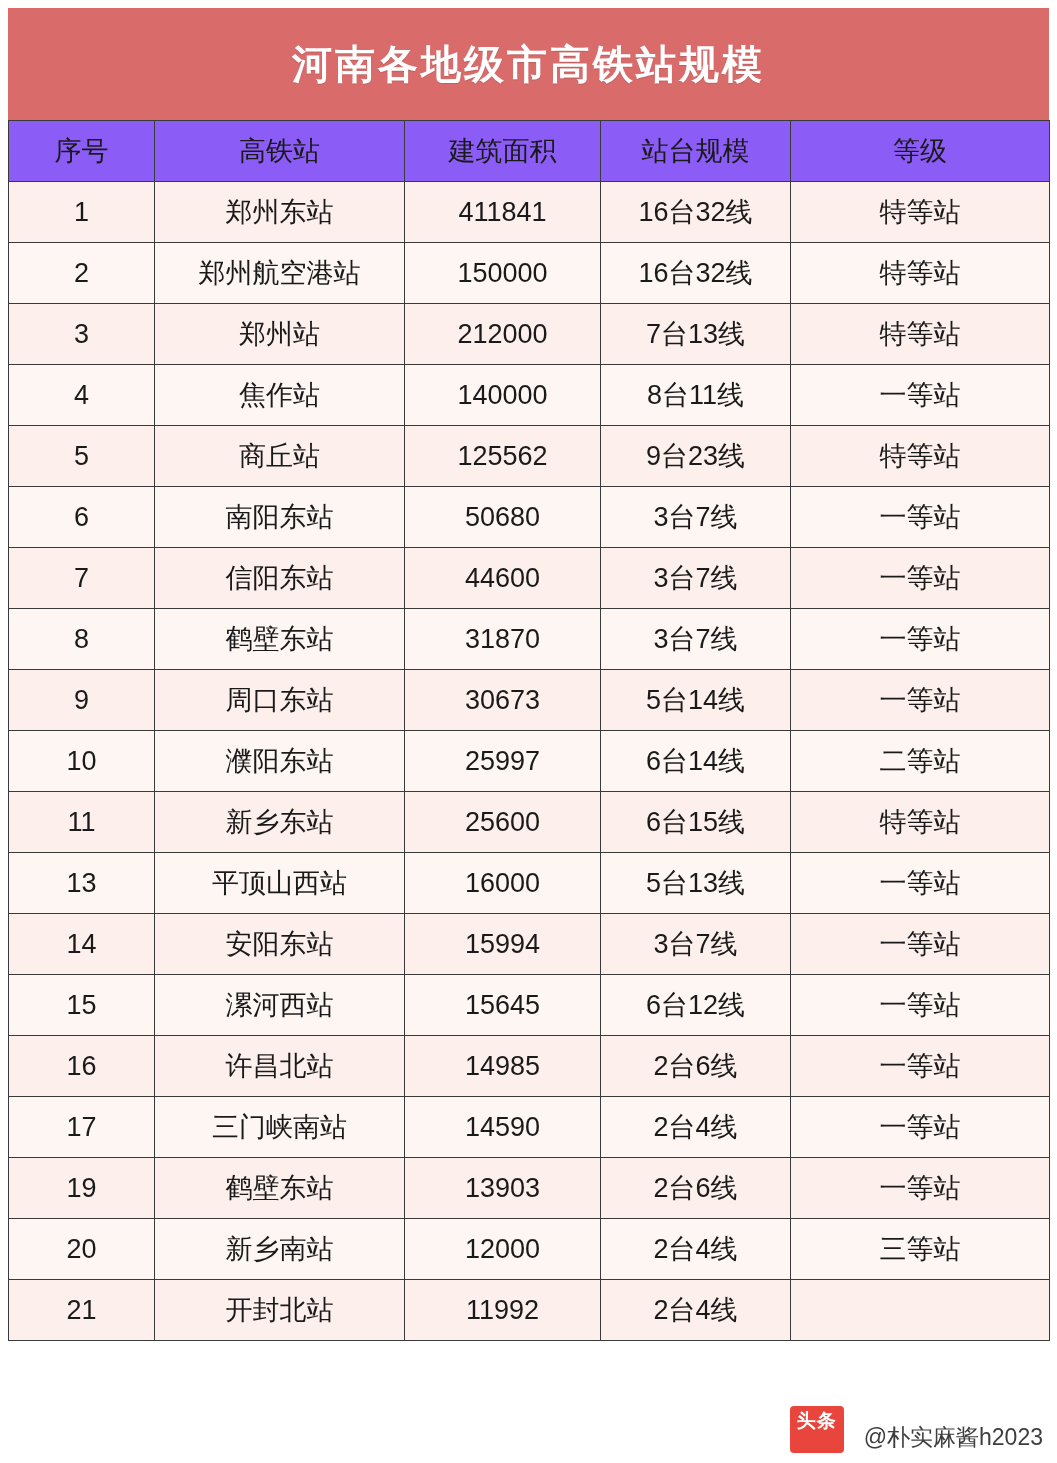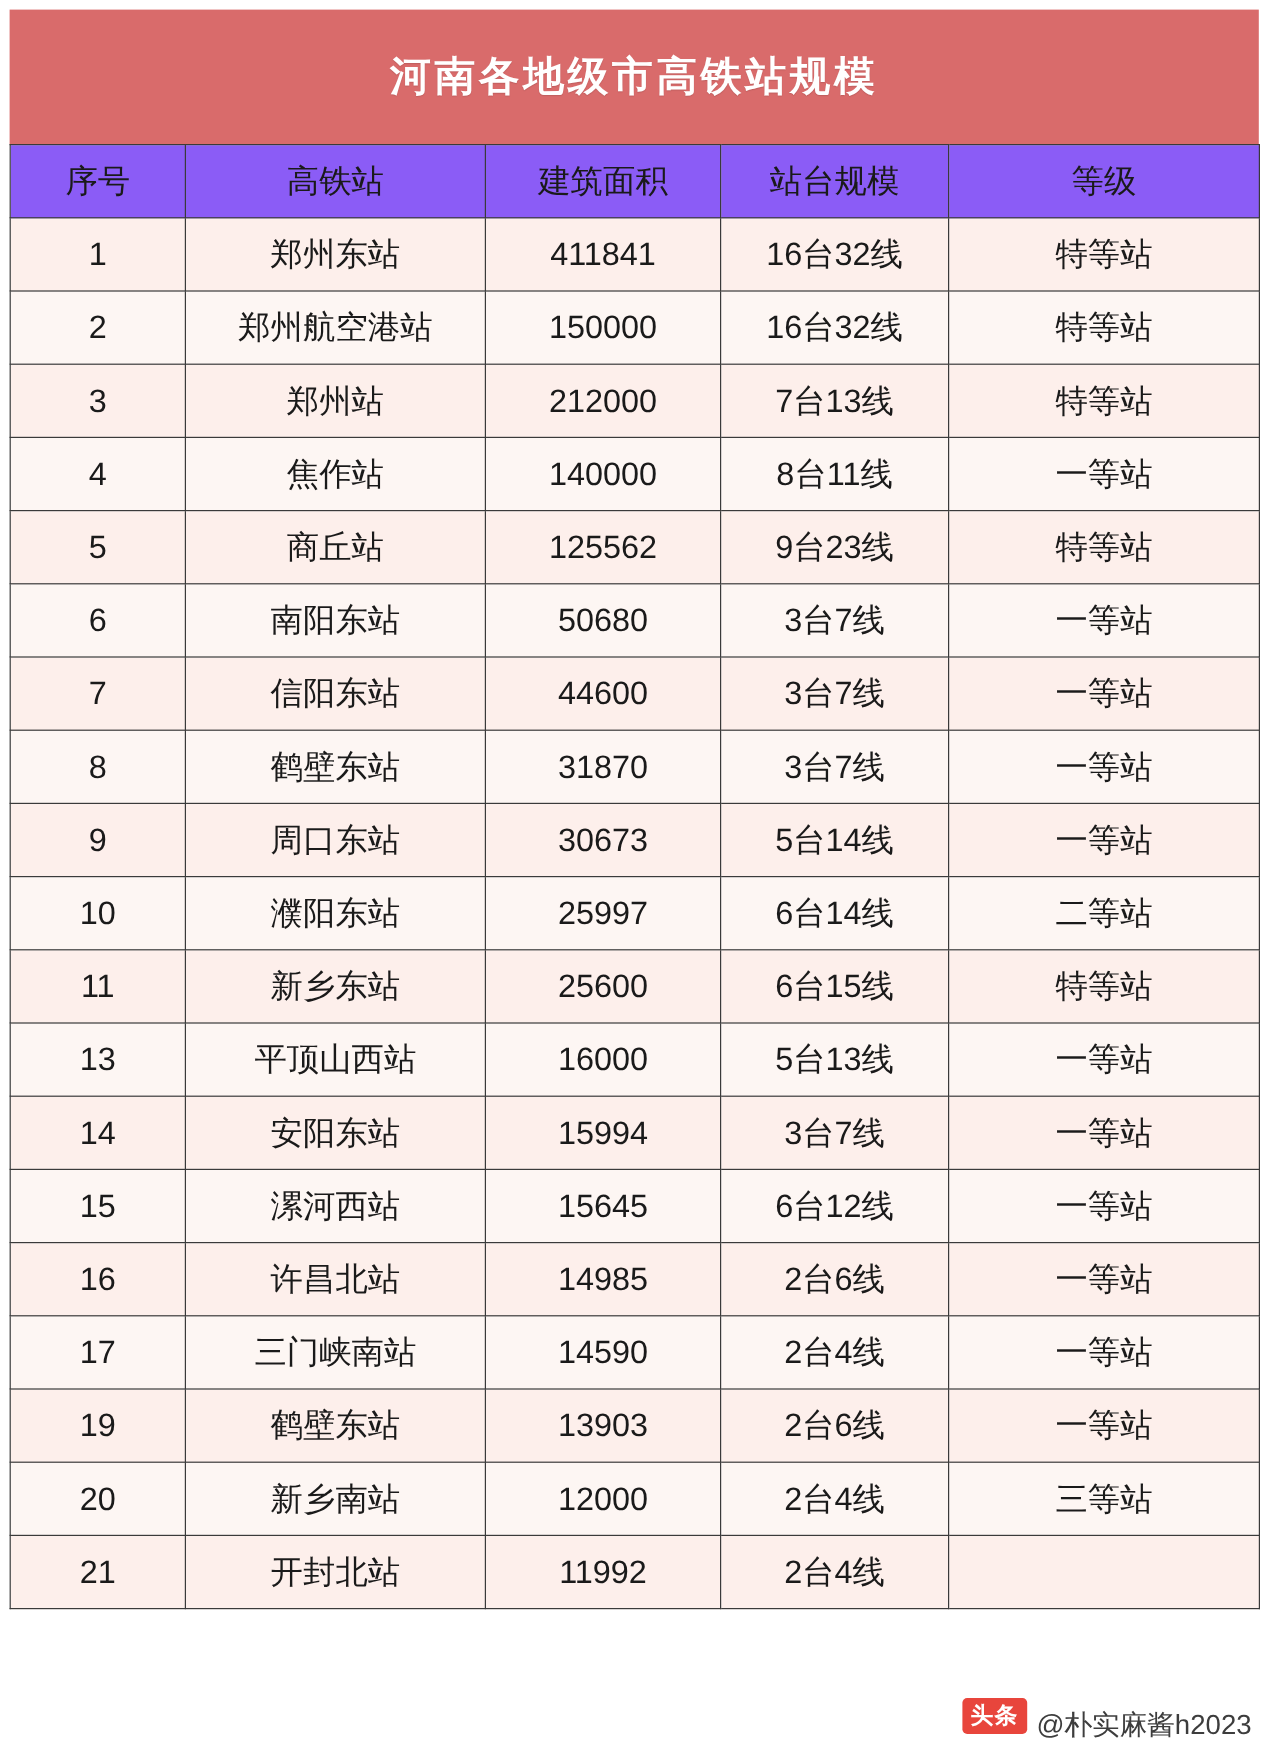--- a/index.html
+++ b/index.html
@@ -23,21 +23,21 @@
   .title-bar {
     margin: 8px 8px 0 8px;
     height: 112px;
     background: #d96b6b;
     display: flex;
     align-items: center;
     justify-content: center;
   }
   .title-text {
     color: #ffffff;
-    font-size: 34px;
+    font-size: 40px;
     font-weight: bold;
     letter-spacing: 3px;
     text-shadow: 0 1px 1px rgba(0,0,0,0.12);
   }
   table.grid {
     margin: 0 8px;
     width: 1041px;
     border-collapse: collapse;
     table-layout: fixed;
   }
@@ -66,22 +66,21 @@
   col.c-name { width: 250px; }
   col.c-area { width: 196px; }
   col.c-plat { width: 190px; }
   col.c-grade { width: 259px; }
 
   .watermark {
     position: absolute;
     right: 14px;
     bottom: 18px;
     display: flex;
-    align-items: center;
-    gap: 8px;
+    gap: 20px;
     font-size: 23px;
     color: #4a4a4a;
   }
   .wm-logo {
     background: #e8453c;
     color: #ffffff;
     font-size: 19px;
     font-weight: bold;
     border-radius: 4px;
     padding: 2px 7px;

